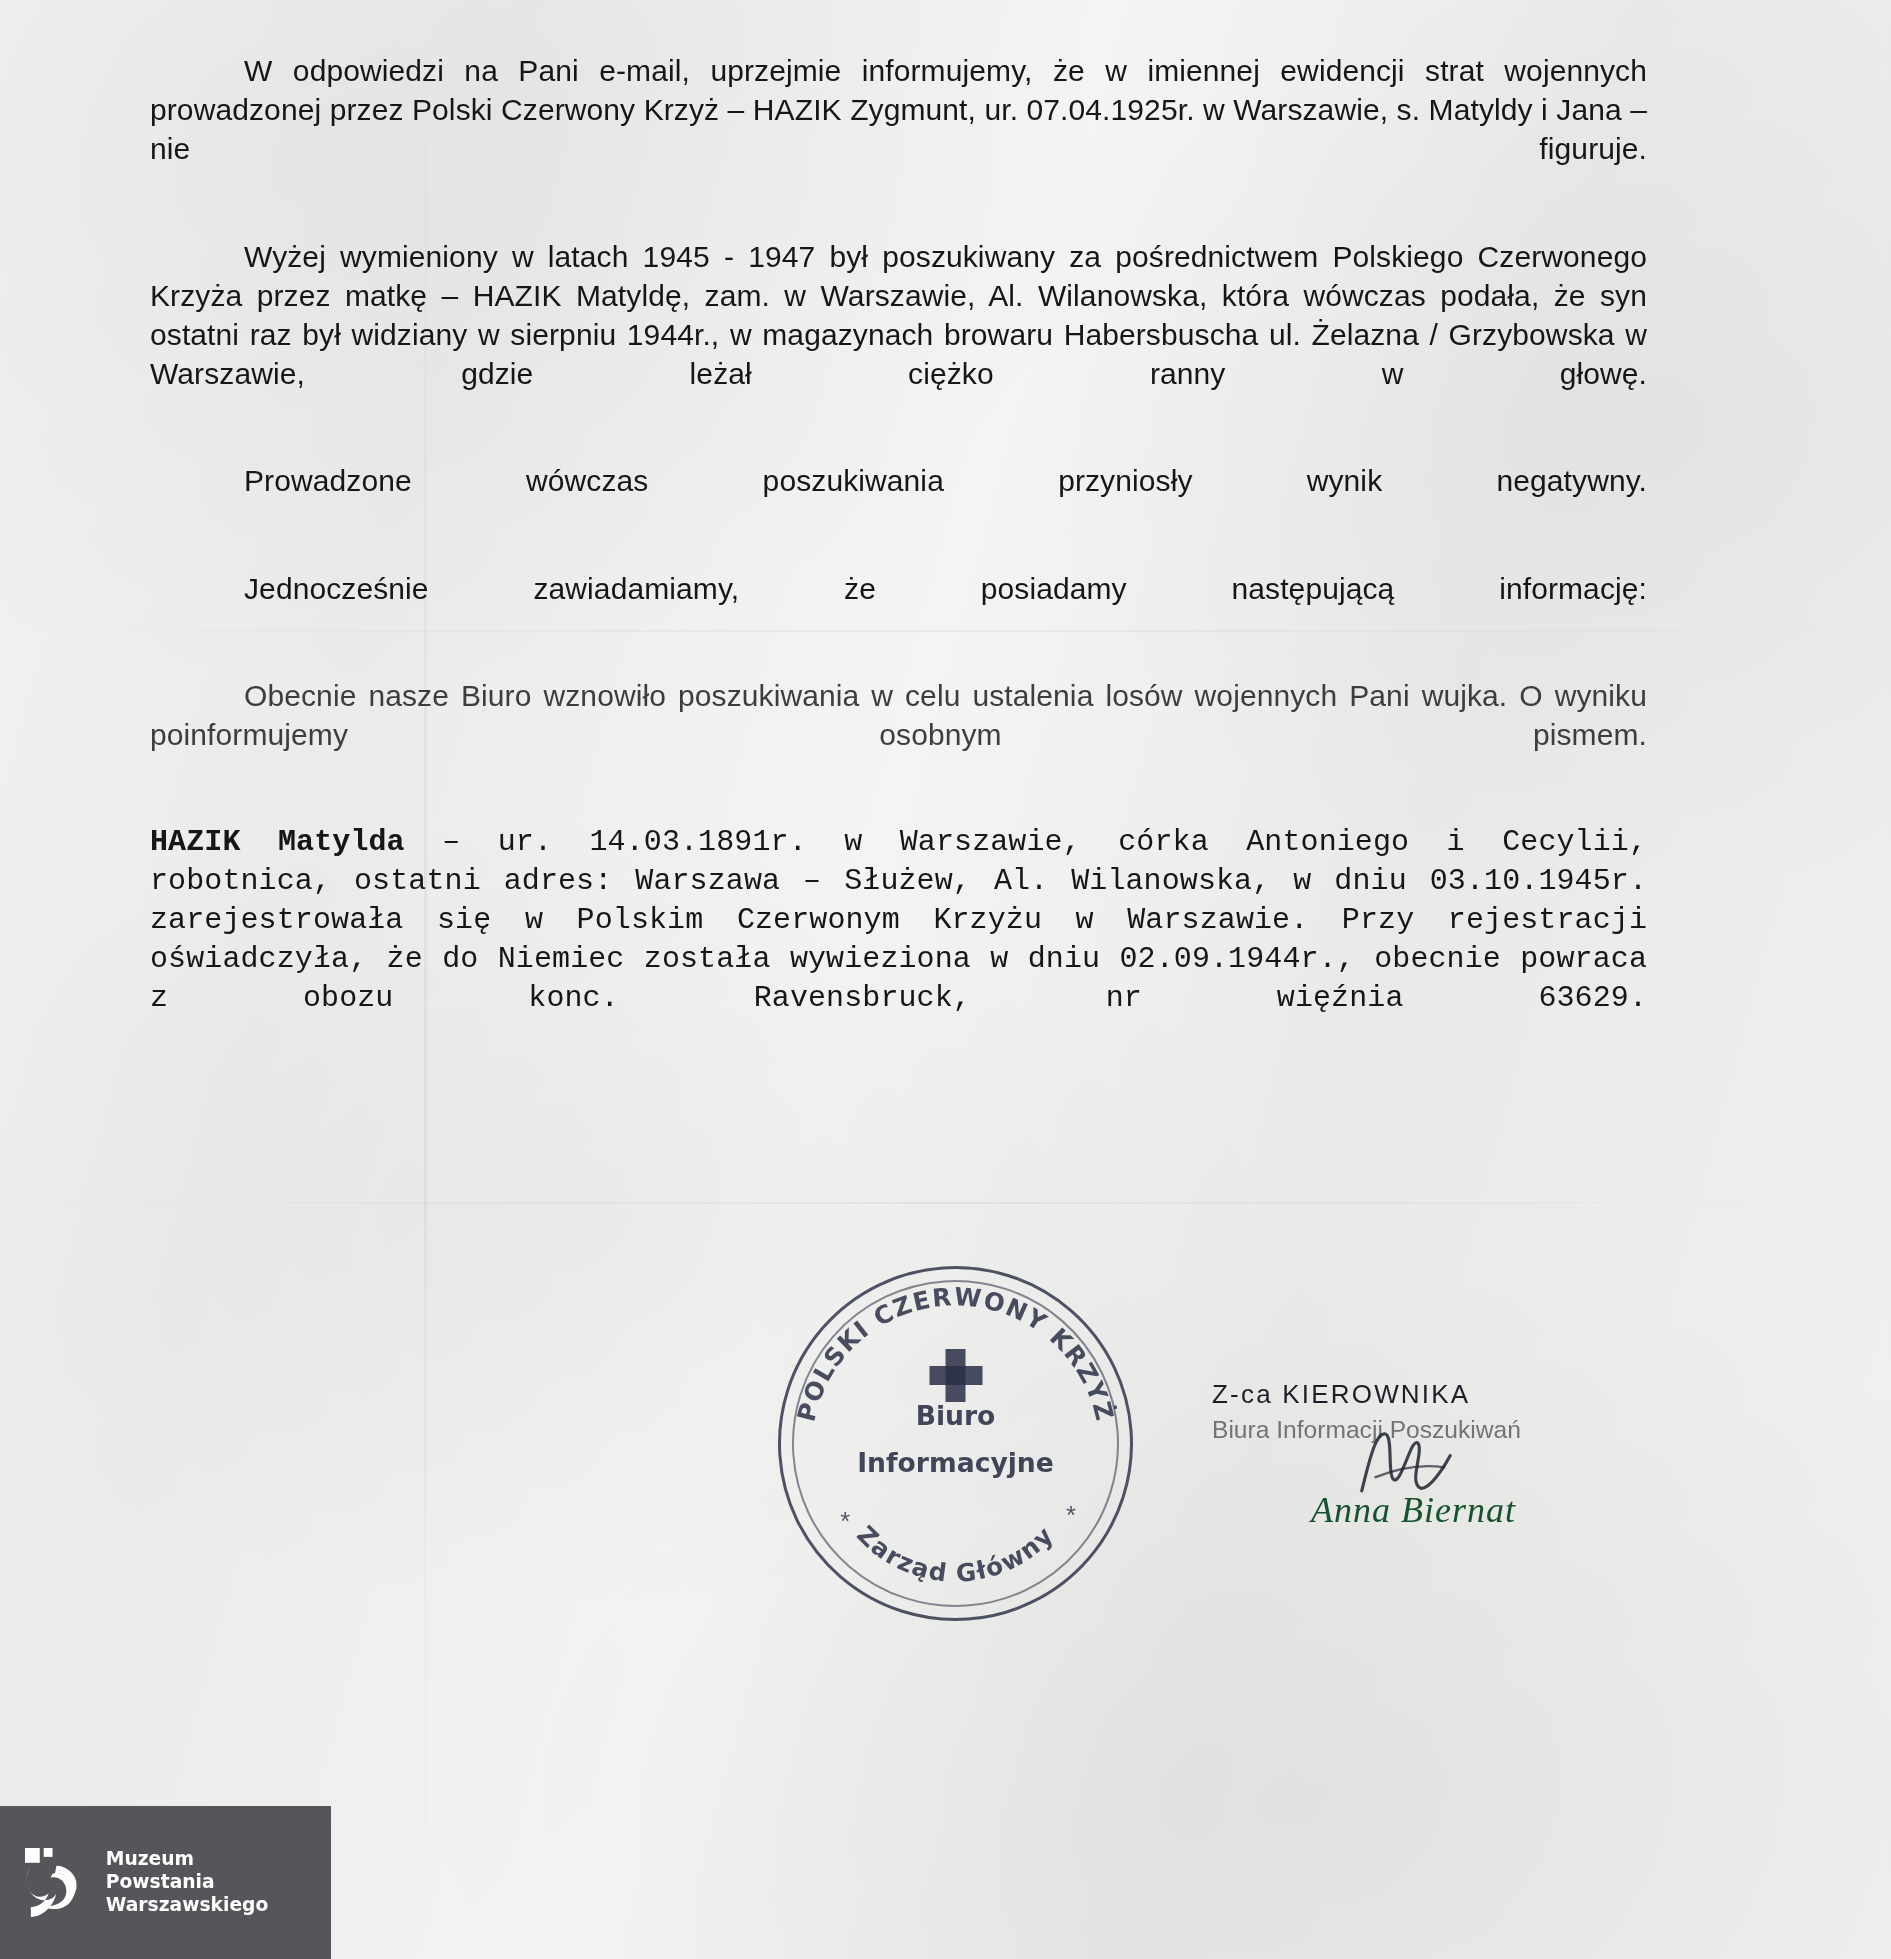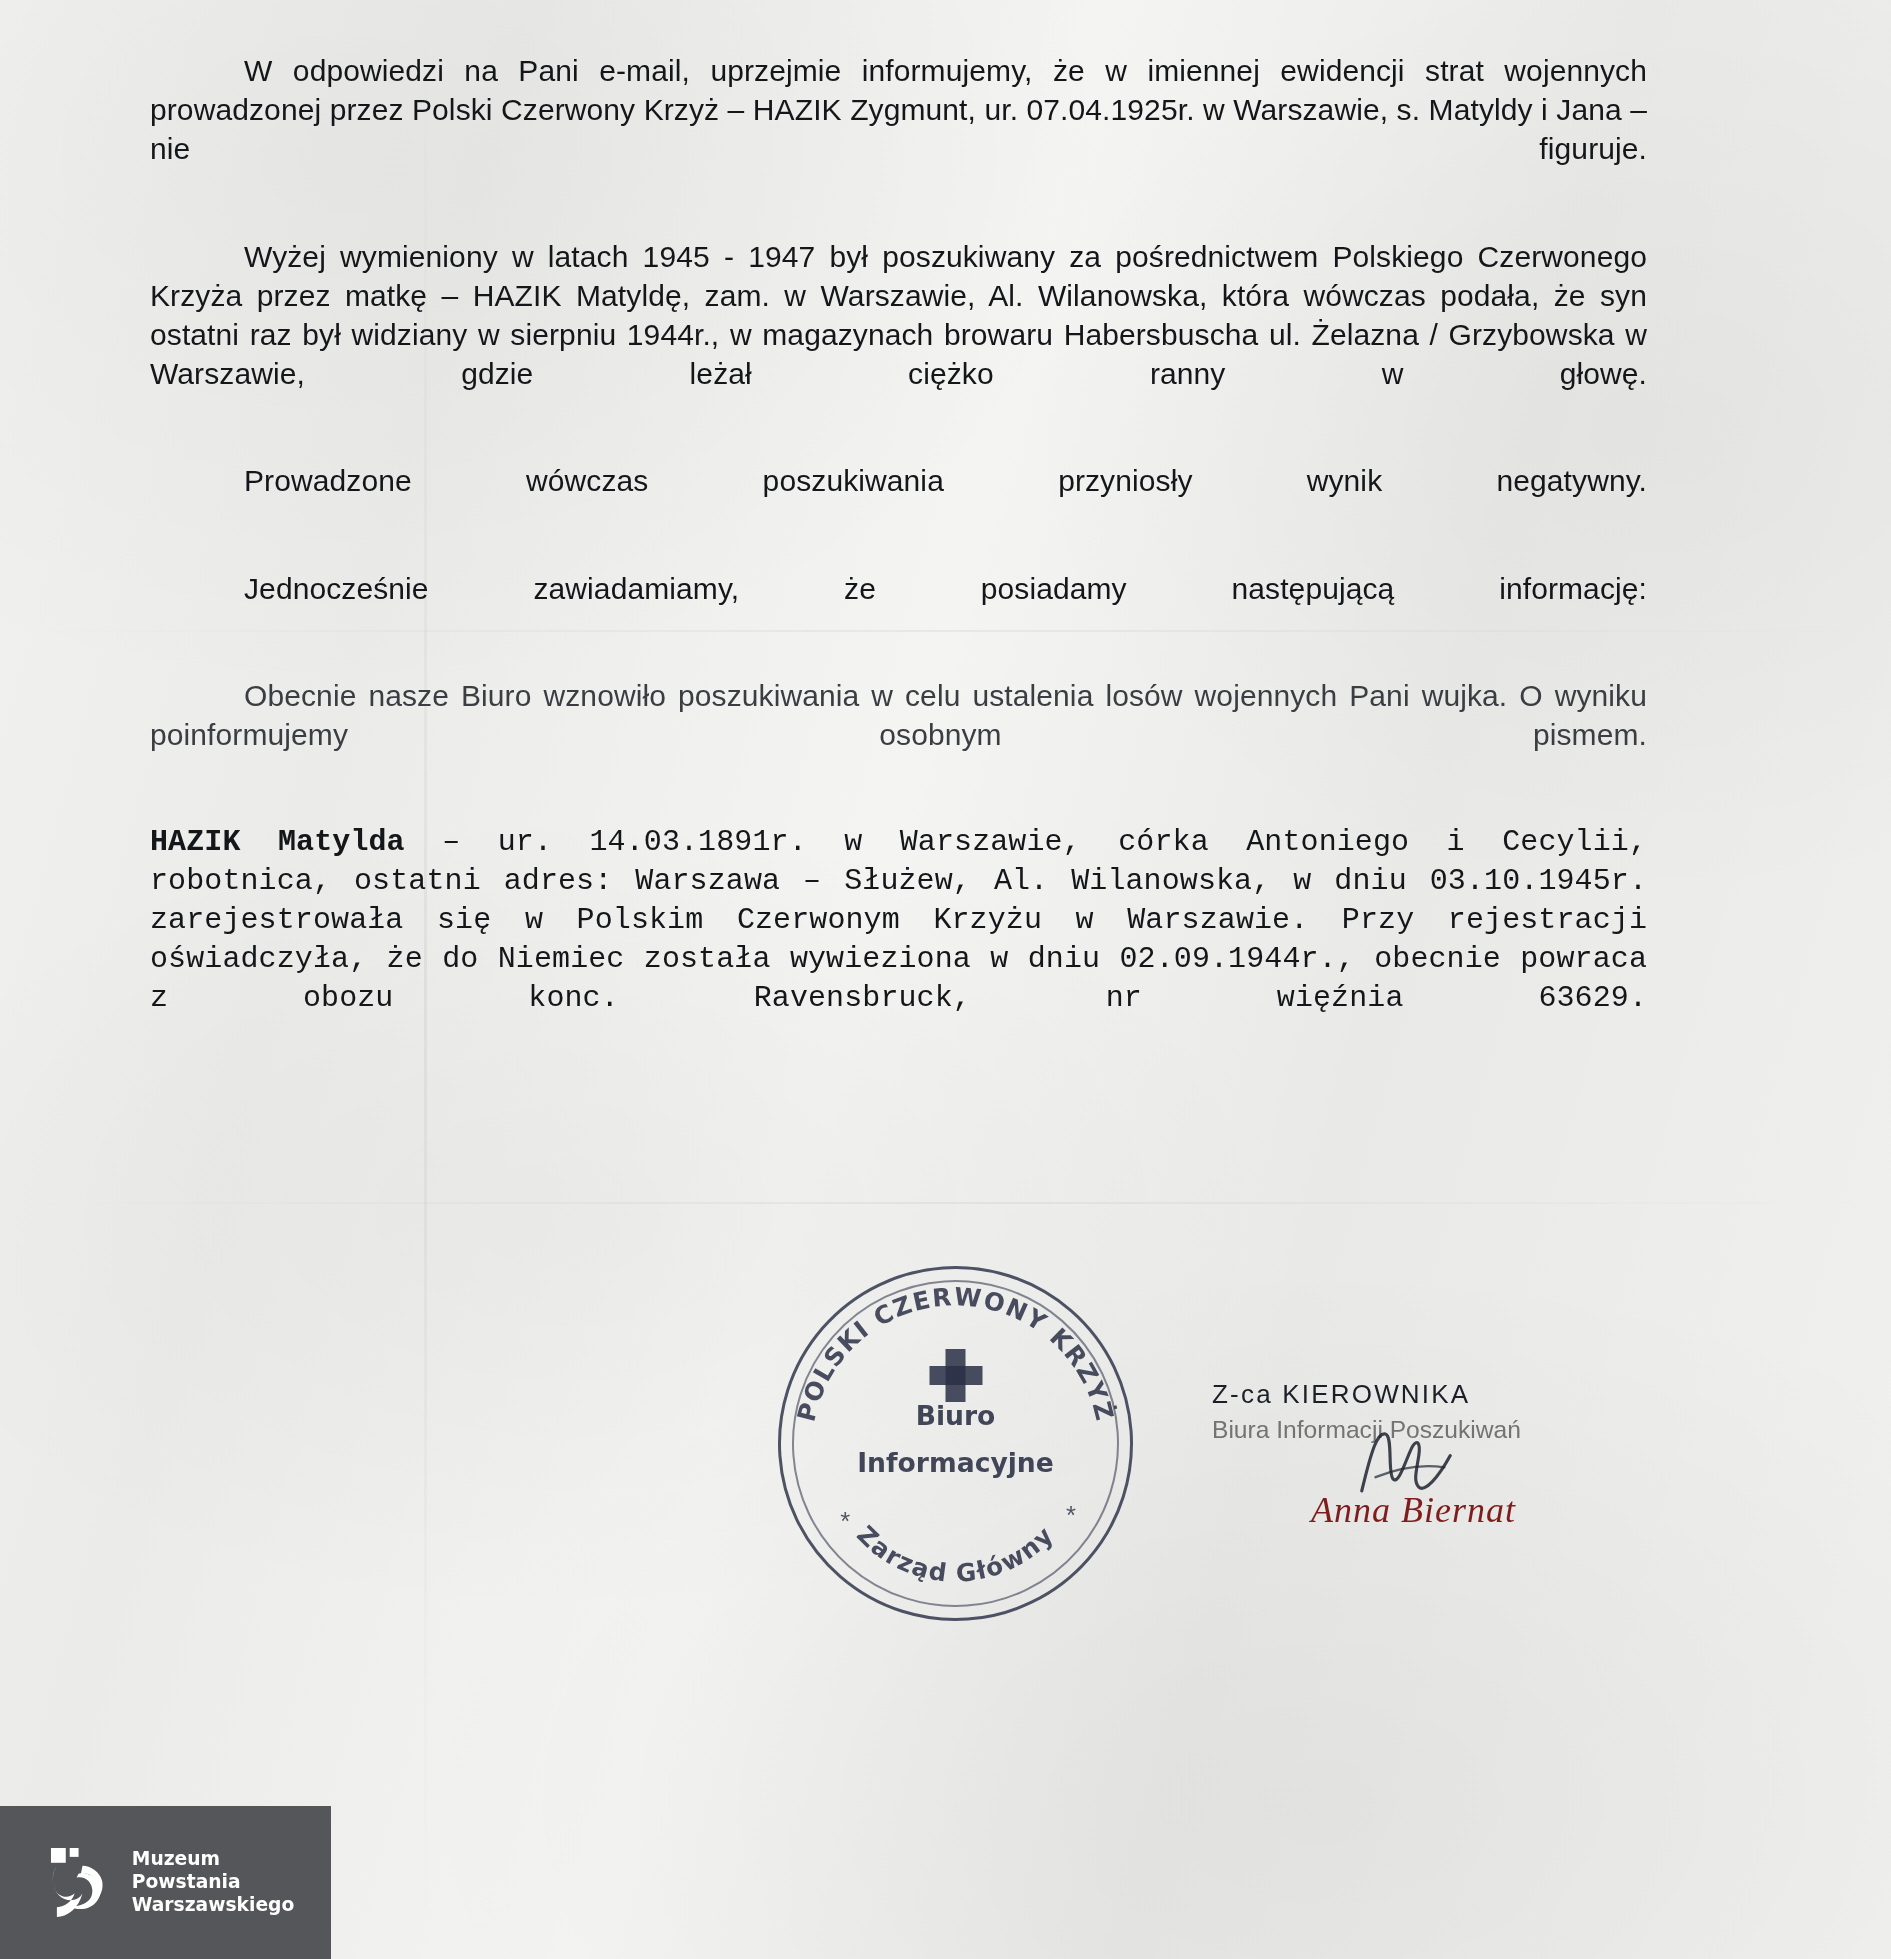--- a/index.html
+++ b/index.html
@@ -133,21 +133,21 @@
     color: #737373;
     white-space: nowrap;
     overflow: hidden;
   }
   #sig-name {
     margin-top: 45px;
     margin-left: 99px;
     font-family: "Liberation Serif", serif;
     font-style: italic;
     font-size: 36px;
-    color: #7f1d1d;
+    color: #14532d;
     letter-spacing: 1px;
   }
   #sig-scribble {
     position: absolute;
     left: 136px;
     top: 37px;
     width: 118px;
     height: 89px;
     pointer-events: none;
   }
@@ -156,21 +156,21 @@
   #watermark {
     position: absolute;
     left: 0;
     bottom: 0;
     width: 331px;
     height: 153px;
     background: #55565a;
     display: flex;
     align-items: center;
     gap: 13.8px;
-    padding-left: 49px;
+    padding-left: 23px;
     box-sizing: border-box;
   }
   #wm-logo { width: 69px; height: 77px; flex: 0 0 auto; }
   #wm-text {
     color: #ffffff;
     font-size: 18.7px;
     line-height: 1.22;
     font-weight: 700;
     font-family: "DejaVu Sans", sans-serif;
   }

